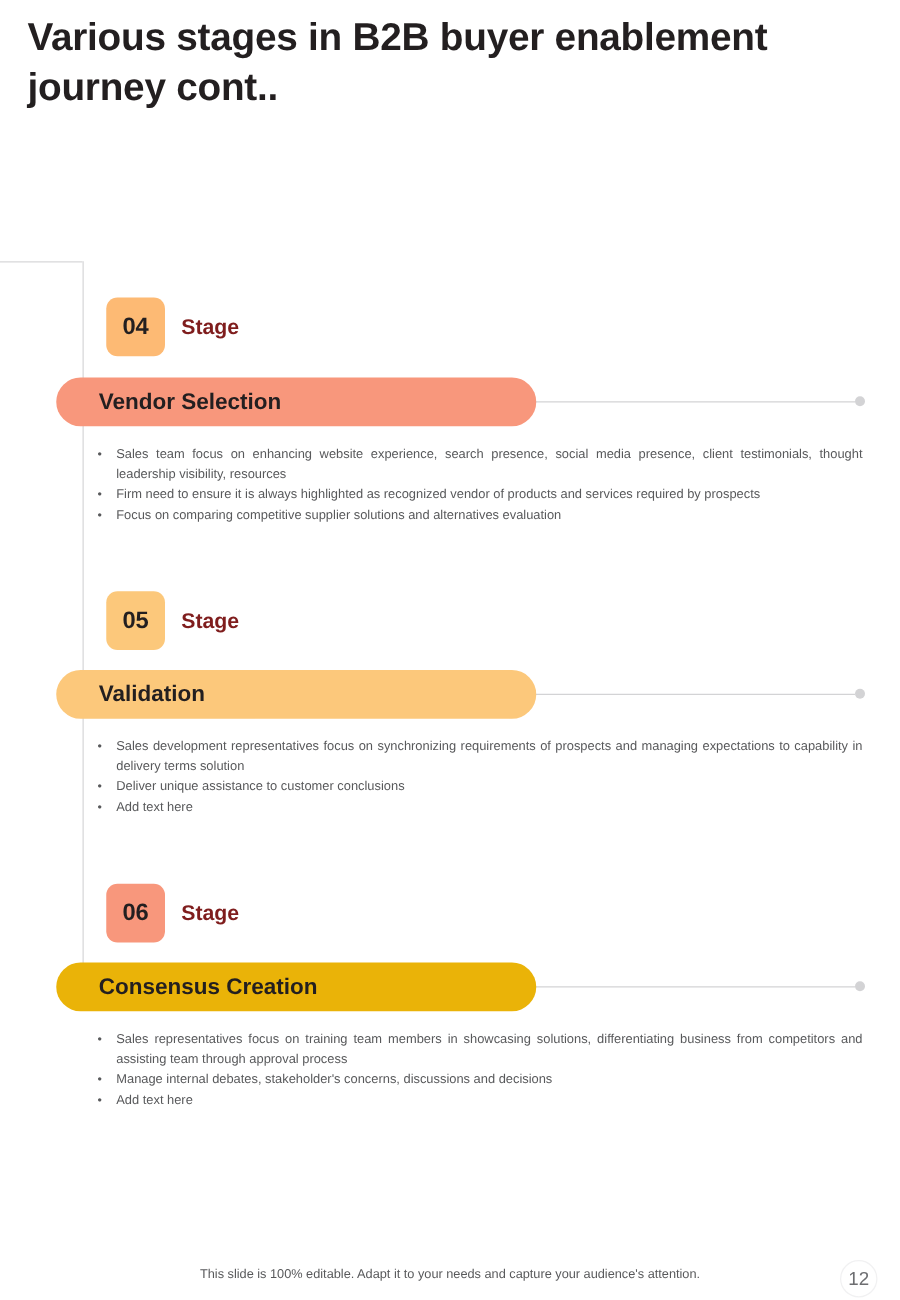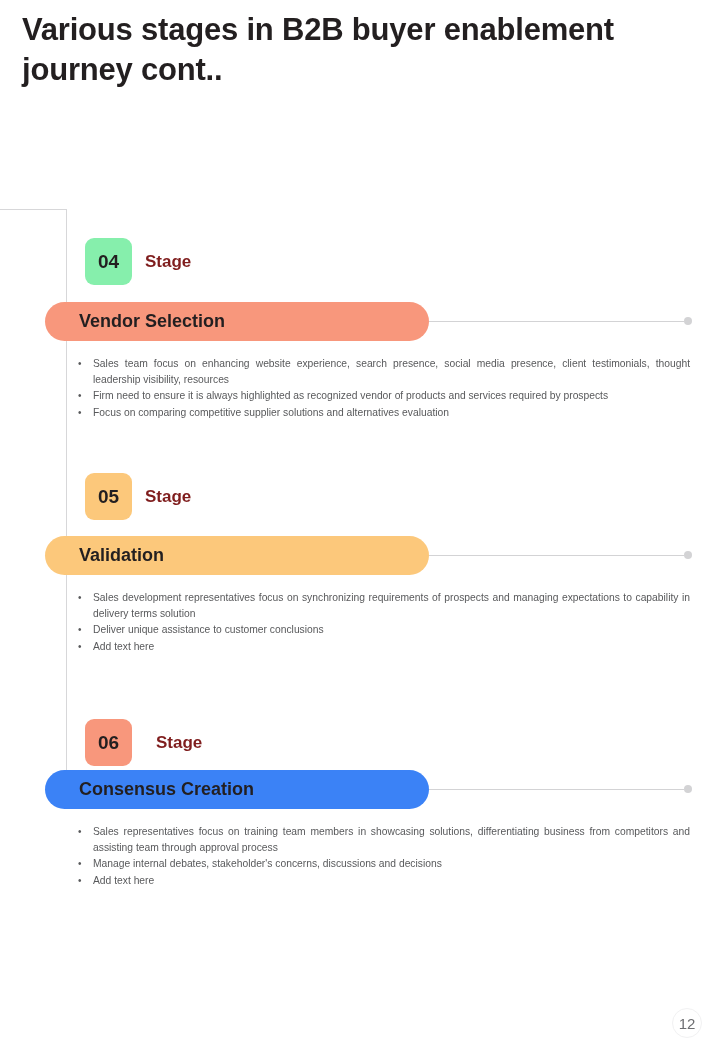--- a/index.html
+++ b/index.html
@@ -170,21 +170,21 @@
 
   <div class="header">
     <div class="title">Various stages in B2B buyer enablement journey cont..</div>
   </div>
 
   <div class="frame-top"></div>
   <div class="frame-vline"></div>
 
   <div class="stage-block" style="top:238px;height:230px;">
     <div class="stage-head" style="top:0px;">
-      <div class="badge" style="background:#86efac;">
+      <div class="badge" style="background:#fdba74;">
         <span>04</span>
       </div>
       <div class="stage-label">Stage</div>
     </div>
 
     <div class="connector" style="top:83px;"></div>
     <div class="connector-dot" style="top:79px;"></div>
 
     <div class="pill" style="top:64px;background:#F8977C;">
       <span class="pill-text">Vendor Selection</span>
@@ -231,45 +231,46 @@
         <span class="bullet-text">Deliver unique assistance to customer conclusions</span>
       </div>
       <div class="bullet">
         <span class="bullet-marker">•</span>
         <span class="bullet-text">Add text here</span>
       </div>
     </div>
   </div>
 
   <div class="stage-block" style="top:707px;height:220px;">
-    <div class="stage-head" style="top:12px;gap:11px;">
+    <div class="stage-head" style="top:0px;">
       <div class="badge" style="background:#F8977C;">
         <span>06</span>
       </div>
       <div class="stage-label">Stage</div>
     </div>
 
     <div class="connector" style="top:82px;"></div>
     <div class="connector-dot" style="top:78px;"></div>
 
-    <div class="pill" style="top:63px;background:#3b82f6;">
+    <div class="pill" style="top:63px;background:#eab308;">
       <span class="pill-text">Consensus Creation</span>
     </div>
 
     <div class="bullets" style="top:117px;">
       <div class="bullet">
         <span class="bullet-marker">•</span>
         <span class="bullet-text">Sales representatives focus on training team members in showcasing solutions, differentiating business from competitors and assisting team through approval  process</span>
       </div>
       <div class="bullet">
         <span class="bullet-marker">•</span>
         <span class="bullet-text">Manage internal debates, stakeholder's concerns, discussions and decisions</span>
       </div>
       <div class="bullet">
         <span class="bullet-marker">•</span>
         <span class="bullet-text">Add text here</span>
       </div>
     </div>
   </div>
 
+  <div class="footer-note">This slide is 100% editable. Adapt it to your needs and capture your audience's attention.</div>
   <div class="page-circle">12</div>
 
 </div>
 
 </body></html>

